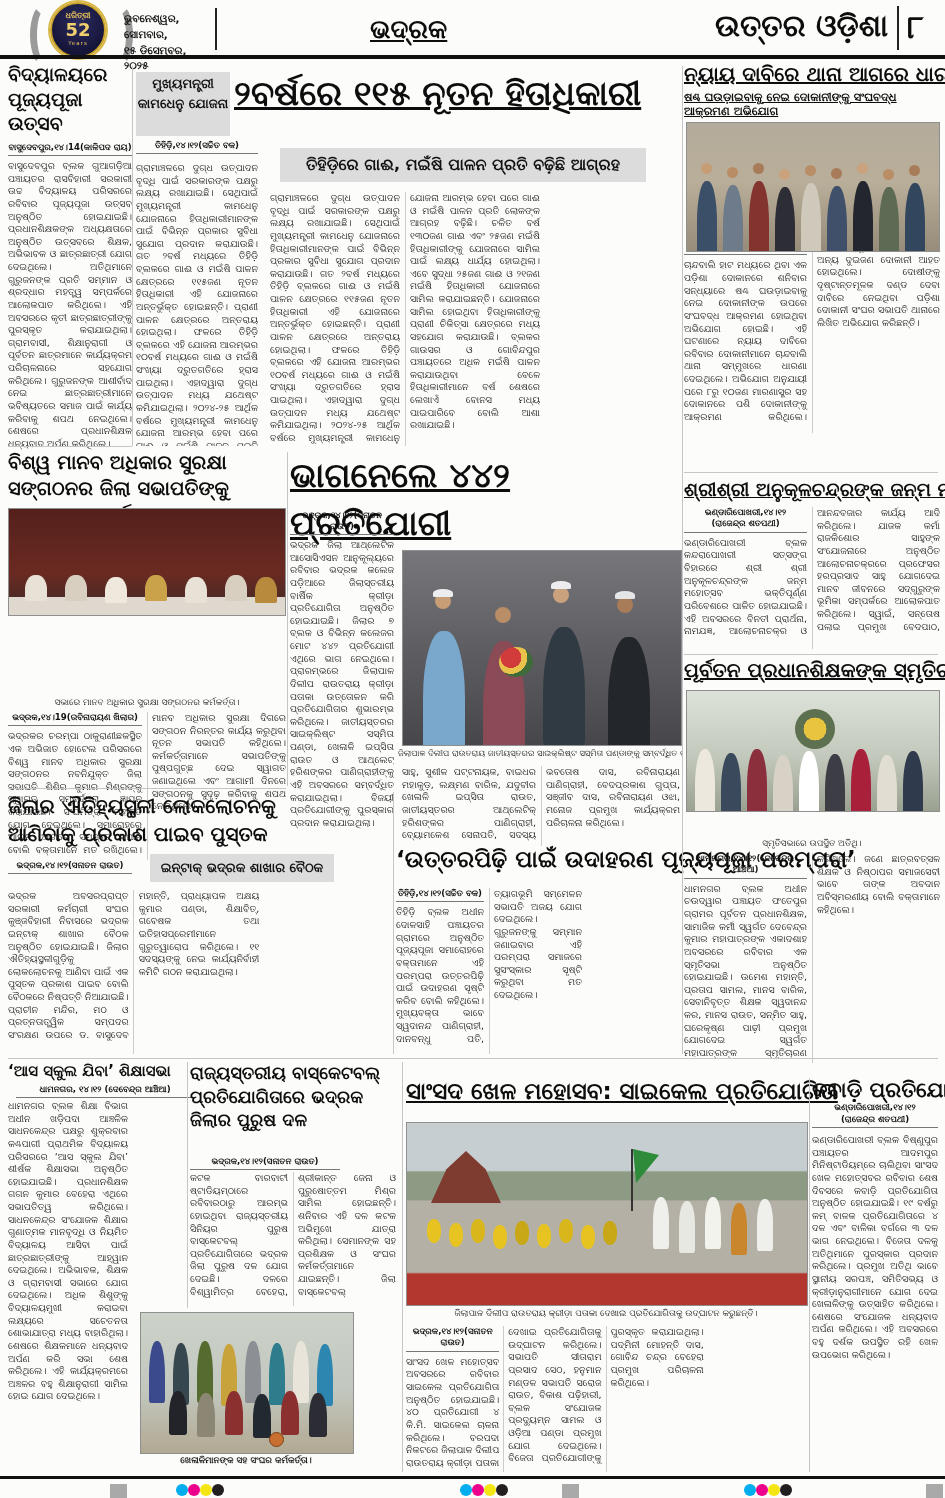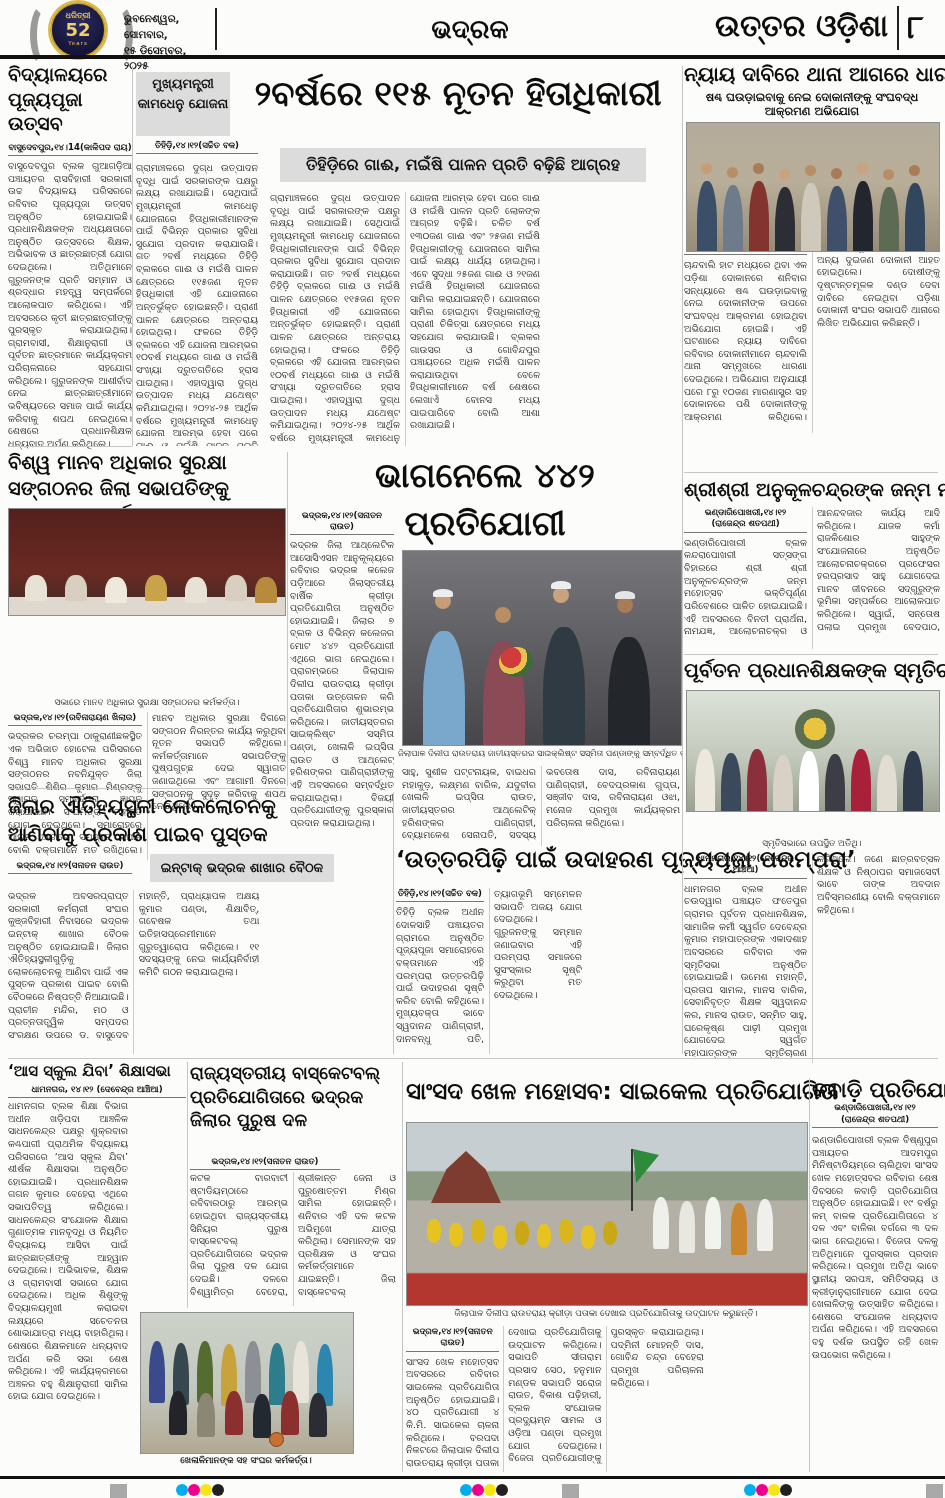--- a/index.html
+++ b/index.html
@@ -1,20 +1,20 @@
 <!DOCTYPE html>
 <html><head>
 <meta charset="utf-8">
 <style>
   html,body{margin:0;padding:0;background:#e8e8e4;}
   #page{position:relative;width:945px;height:1498px;background:#fcfcfa;margin:0 auto;
         font-family:"DejaVu Sans",sans-serif;color:#141414;overflow:hidden;}
   .abs{position:absolute;}
   .hl{font-weight:700;color:#0d0d0d;}
-  .center{text-align:center;}
+  .center{text-align:left;text-decoration:underline;}
   .nowrap{white-space:nowrap;}
   .bodytxt{font-size:9.5px;line-height:1.33;text-align:justify;overflow:hidden;color:#222;}
   .byline{font-size:8.6px;font-weight:700;text-align:center;color:#111;
           border-bottom:1px solid #777;padding-bottom:2px;margin-bottom:4px;}
   .byline2{font-size:8.6px;font-weight:700;text-align:center;color:#111;}
   .caption{font-size:8.8px;text-align:center;color:#1a1a1a;overflow:hidden;}
   .cols2{column-count:2;column-gap:10px;column-rule:1px solid #ccc;column-fill:auto;}
   .cols3{column-count:3;column-gap:10px;column-rule:1px solid #ccc;column-fill:auto;}
   .cols4{column-count:4;column-gap:9px;column-rule:1px solid #ccc;column-fill:auto;}
   .gbox{background:#dcdcdc;font-weight:700;text-align:center;color:#111;}
@@ -94,21 +94,21 @@
   </div>
 
   <div class="abs" style="left:8px;top:450px;width:278px;height:336px;">
     <div class="hl" style="font-size:19.5px;line-height:1.35;">ବିଶ୍ୱ ମାନବ ଅଧିକାର ସୁରକ୍ଷା ସଙ୍ଗଠନର ଜିଲା ସଭାପତିଙ୍କୁ ସ୍ୱାଗତ ସମ୍ବର୍ଦ୍ଧନା</div>
     <div class="ph" style="left:0;top:58px;width:276px;height:106px;background:linear-gradient(180deg,#54201c 0%,#6a2a22 60%,#3c2a26 100%);">
       <div class="abs" style="left:0;bottom:0;width:276px;height:18px;background:#ded8cf;"></div>
       <div class="sil" style="left:16px;bottom:14px;width:22px;height:26px;background:#e8e2d6;box-shadow:40px 0 0 #d8cfc0,80px 2px 0 #efe8dc,120px 0 0 #caa24a,160px 2px 0 #e8e2d6,200px 0 0 #d8cfc0,230px 2px 0 #b78a3e;"></div>
     </div>
     <div class="caption" style="margin-top:168px;">ସଭାରେ ମାନବ ଅଧିକାର ସୁରକ୍ଷା ସଙ୍ଗଠନର କର୍ମକର୍ତ୍ତା।</div>
     <div class="bodytxt cols2" style="height:148px;margin-top:4px;">
-      <div class="byline">ଭଦ୍ରକ,୧୪।୧୨(ରବିନାରାୟଣ ଖିଲାର)</div>
+      <div class="byline">ଭଦ୍ରକ,୧୪।19(ରବିନାରାୟଣ ଖିଲାର)</div>
       <span>ଭଦ୍ରକର ଚରମ୍ପା ଠାକୁରାଣୀଛକସ୍ଥିତ ଏକ ଅଭିଜାତ ହୋଟେଲ ପରିସରରେ ବିଶ୍ୱ ମାନବ ଅଧିକାର ସୁରକ୍ଷା ସଙ୍ଗଠନର ନବନିଯୁକ୍ତ ଜିଲା ସଭାପତି ଶିଶିର କୁମାର ମିଶ୍ରଙ୍କୁ ସ୍ୱାଗତ ସମ୍ବର୍ଦ୍ଧନା ଜ୍ଞାପନ କରାଯାଇଛି। ସଂଘମିତ୍ରା ମହାନ୍ତି ଯୋଗ ଦେଇଥିଲେ। ସମାରୋହରେ ଆଇନ ଆଗରେ ସମସ୍ତେ ସମାନ ବୋଲି ବକ୍ତାମାନେ ମତ ରଖିଥିଲେ। ମାନବ ଅଧିକାର ସୁରକ୍ଷା ଦିଗରେ ସଙ୍ଗଠନ ନିରନ୍ତର କାର୍ଯ୍ୟ କରୁଥିବା ନୂତନ ସଭାପତି କହିଥିଲେ। କର୍ମକର୍ତ୍ତାମାନେ ସଭାପତିଙ୍କୁ ପୁଷ୍ପଗୁଚ୍ଛ ଦେଇ ସ୍ୱାଗତ ଜଣାଇଥିଲେ ଏବଂ ଆଗାମୀ ଦିନରେ ସଙ୍ଗଠନକୁ ସୁଦୃଢ଼ କରିବାକୁ ଶପଥ ନେଇଥିଲେ।</span>
     </div>
   </div>
 
   <div class="abs hl center" style="left:290px;top:452px;width:390px;font-size:34px;line-height:1.4;">ଭାଗନେଲେ ୪୪୨ ପ୍ରତିଯୋଗୀ</div>
   <div class="abs" style="left:290px;top:510px;width:104px;height:342px;">
     <div class="byline">ଭଦ୍ରକ,୧୪।୧୨(ସନାତନ ରାଉତ)</div>
     <div class="bodytxt" style="height:318px;">ଭଦ୍ରକ ଜିଲା ଆଥ୍‌ଲେଟିକ ଆସୋସିଏସନ ଆନୁକୂଲ୍ୟରେ ରବିବାର ଭଦ୍ରକ କଲେଜ ପଡ଼ିଆରେ ଜିଲାସ୍ତରୀୟ ବାର୍ଷିକ କ୍ରୀଡ଼ା ପ୍ରତିଯୋଗିତା ଅନୁଷ୍ଠିତ ହୋଇଯାଇଛି। ଜିଲାର ୭ ବ୍ଲକ ଓ ବିଭିନ୍ନ କଲେଜର ମୋଟ ୪୪୨ ପ୍ରତିଯୋଗୀ ଏଥିରେ ଭାଗ ନେଇଥିଲେ। ପ୍ରାରମ୍ଭରେ ଜିଲାପାଳ ଦିଲୀପ ରାଉତରାୟ କ୍ରୀଡ଼ା ପତାକା ଉତ୍ତୋଳନ କରି ପ୍ରତିଯୋଗିତାର ଶୁଭାରମ୍ଭ କରିଥିଲେ। ଜାତୀୟସ୍ତରର ସାଇକ୍ଲିଷ୍ଟ ସସ୍ମିତା ପଣ୍ଡା, ଖେଳାଳି ଇପ୍ସିତା ରାଉତ ଓ ଆଥ୍‌ଲେଟ୍ ହରିଶଙ୍କର ପାଣିଗ୍ରାହୀଙ୍କୁ ଏହି ଅବସରରେ ସମ୍ବର୍ଦ୍ଧିତ କରାଯାଇଥିଲା। ବିଜୟୀ ପ୍ରତିଯୋଗୀଙ୍କୁ ପୁରସ୍କାର ପ୍ରଦାନ କରାଯାଇଥିଲା।</div>
   </div>
   <div class="ph" style="left:402px;top:550px;width:278px;height:194px;background:linear-gradient(180deg,#77777b 0%,#5b5b60 55%,#46464b 100%);">
@@ -147,21 +147,21 @@
   <div class="abs gbox" style="left:150px;top:854px;width:184px;height:28px;font-size:13px;line-height:28px;">ଇନ୍‌ଟାକ୍ ଭଦ୍ରକ ଶାଖାର ବୈଠକ</div>
   <div class="abs bodytxt cols3" style="left:8px;top:890px;width:382px;height:164px;">ଭଦ୍ରକ ଅବସରପ୍ରାପ୍ତ ସରକାରୀ କର୍ମଚାରୀ ସଂଘର କୁଞ୍ଜବିହାରୀ ନିବାସରେ ଭଦ୍ରକ ଇନ୍‌ଟାକ୍ ଶାଖାର ବୈଠକ ଅନୁଷ୍ଠିତ ହୋଇଯାଇଛି। ଜିଲାର ଐତିହ୍ୟସ୍ଥଳୀଗୁଡ଼ିକୁ ଲୋକଲୋଚନକୁ ଆଣିବା ପାଇଁ ଏକ ପୁସ୍ତକ ପ୍ରକାଶ ପାଇବ ବୋଲି ବୈଠକରେ ନିଷ୍ପତ୍ତି ନିଆଯାଇଛି। ପ୍ରାଚୀନ ମନ୍ଦିର, ମଠ ଓ ପ୍ରତ୍ନତାତ୍ତ୍ୱିକ ସମ୍ପଦର ସଂରକ୍ଷଣ ଉପରେ ଡ. ବାସୁଦେବ ମହାନ୍ତି, ପ୍ରାଧ୍ୟାପକ ଅକ୍ଷୟ କୁମାର ପଣ୍ଡା, ଶିକ୍ଷାବିତ୍, ଗବେଷକ ତଥା ଇତିହାସପ୍ରେମୀମାନେ ଗୁରୁତ୍ୱାରୋପ କରିଥିଲେ। ୧୧ ସଦସ୍ୟଙ୍କୁ ନେଇ କାର୍ଯ୍ୟନିର୍ବାହୀ କମିଟି ଗଠନ କରାଯାଇଥିଲା।</div>
 
   <div class="abs hl nowrap" style="left:396px;top:846px;width:404px;font-size:23px;">‘ଉତ୍ତରପିଢ଼ି ପାଇଁ ଉଦାହରଣ ପୂଜ୍ୟପୂଜା ପରମ୍ପରା’</div>
   <div class="abs bodytxt cols3" style="left:396px;top:888px;width:284px;height:166px;">
     <div class="byline">ତିହିଡ଼ି,୧୪।୧୨(ସଚ୍ଚିତ ବକ)</div>
     <span>ତିହିଡ଼ି ବ୍ଲକ ଅଧୀନ ଦୋଳସାହି ପଞ୍ଚାୟତର ଗ୍ରାମରେ ଅନୁଷ୍ଠିତ ପୂଜ୍ୟପୂଜା ସମାରୋହରେ ବକ୍ତାମାନେ ଏହି ପରମ୍ପରା ଉତ୍ତରପିଢ଼ି ପାଇଁ ଉଦାହରଣ ସୃଷ୍ଟି କରିବ ବୋଲି କହିଥିଲେ। ମୁଖ୍ୟବକ୍ତା ଭାବେ ସ୍ୱଦାନନ୍ଦ ପାଣିଗ୍ରାହୀ, ଦାନବନ୍ଧୁ ପତି, ତ୍ୟାଗଭୂମି ସମ୍ମେଳନ ସଭାପତି ଅଜୟ ଯୋଗ ଦେଇଥିଲେ। ଗୁରୁଜନଙ୍କୁ ସମ୍ମାନ ଜଣାଇବାର ଏହି ପରମ୍ପରା ସମାଜରେ ସୁସଂସ୍କାର ସୃଷ୍ଟି କରୁଥିବା ମତ ଦେଇଥିଲେ।</span>
   </div>
 
   <div class="abs hl nowrap" style="left:8px;top:1062px;width:182px;font-size:15px;">‘ଆସ ସ୍କୁଲ ଯିବା’ ଶିକ୍ଷାସଭା</div>
-  <div class="abs byline" style="left:8px;top:1084px;width:178px;">ଧାମନଗର, ୧୪।୧୨ (ଦେବେନ୍ଦ୍ର ଆଞ୍ଚିଆ)</div>
+  <div class="abs byline" style="left:16px;top:1084px;width:178px;">ଧାମନଗର, ୧୪।୧୨ (ଦେବେନ୍ଦ୍ର ଆଞ୍ଚିଆ)</div>
   <div class="abs bodytxt" style="left:8px;top:1100px;width:120px;height:366px;">ଧାମନଗର ବ୍ଲକ ଶିକ୍ଷା ବିଭାଗ ଅଧୀନ ଖଡ଼ିପଦା ଆଞ୍ଚଳିକ ସାଧନକେନ୍ଦ୍ର ପକ୍ଷରୁ ଶୁକ୍ରବାର କଣ୍ଢପାଗୀ ପ୍ରାଥମିକ ବିଦ୍ୟାଳୟ ପରିସରରେ ‘ଆସ ସ୍କୁଲ ଯିବା’ ଶୀର୍ଷକ ଶିକ୍ଷାସଭା ଅନୁଷ୍ଠିତ ହୋଇଯାଇଛି। ପ୍ରଧାନଶିକ୍ଷକ ଗଗନ କୁମାର ବେହେରା ଏଥିରେ ସଭାପତିତ୍ୱ କରିଥିଲେ। ସାଧନକେନ୍ଦ୍ର ସଂଯୋଜକ ଶିକ୍ଷାର ଗୁଣାତ୍ମକ ମାନବୃଦ୍ଧି ଓ ନିୟମିତ ବିଦ୍ୟାଳୟ ଆସିବା ପାଇଁ ଛାତ୍ରଛାତ୍ରୀଙ୍କୁ ଆହ୍ୱାନ ଦେଇଥିଲେ। ଅଭିଭାବକ, ଶିକ୍ଷକ ଓ ଗ୍ରାମବାସୀ ସଭାରେ ଯୋଗ ଦେଇଥିଲେ। ଅଧିକ ଶିଶୁଙ୍କୁ ବିଦ୍ୟାଳୟମୁଖୀ କରାଇବା ଲକ୍ଷ୍ୟରେ ସଚେତନତା ଶୋଭାଯାତ୍ରା ମଧ୍ୟ ବାହାରିଥିଲା। ଶେଷରେ ଶିକ୍ଷକମାନେ ଧନ୍ୟବାଦ ଅର୍ପଣ କରି ସଭା ଶେଷ କରିଥିଲେ। ଏହି କାର୍ଯ୍ୟକ୍ରମରେ ଅଞ୍ଚଳର ବହୁ ଶିକ୍ଷାନୁରାଗୀ ସାମିଲ ହୋଇ ଯୋଗ ଦେଇଥିଲେ।</div>
 
   <div class="abs hl" style="left:190px;top:1062px;width:206px;font-size:17.5px;line-height:1.35;">ରାଜ୍ୟସ୍ତରୀୟ ବାସ୍କେଟବଲ୍ ପ୍ରତିଯୋଗିତାରେ ଭଦ୍ରକ ଜିଲାର ପୁରୁଷ ଦଳ</div>
   <div class="abs byline" style="left:190px;top:1156px;width:150px;">ଭଦ୍ରକ,୧୪।୧୨(ସନାତନ ରାଉତ)</div>
   <div class="abs bodytxt cols2" style="left:190px;top:1172px;width:206px;height:134px;">କଟକ ବାରବାଟୀ ଷ୍ଟାଡିୟମ୍‌ଠାରେ ରବିବାରଠାରୁ ଆରମ୍ଭ ହୋଇଥିବା ରାଜ୍ୟସ୍ତରୀୟ ସିନିୟର ପୁରୁଷ ବାସ୍କେଟବଲ୍ ପ୍ରତିଯୋଗିତାରେ ଭଦ୍ରକ ଜିଲା ପୁରୁଷ ଦଳ ଯୋଗ ଦେଇଛି। ଦଳରେ ବିଶ୍ୱାମିତ୍ର ବେହେରା, ଶ୍ରୀକାନ୍ତ ଜେନା ଓ ପୁରୁଷୋତ୍ତମ ମିଶ୍ର ସାମିଲ ହୋଇଛନ୍ତି। ଶନିବାର ଏହି ଦଳ କଟକ ଅଭିମୁଖେ ଯାତ୍ରା କରିଥିଲା। ସେମାନଙ୍କ ସହ ପ୍ରଶିକ୍ଷକ ଓ ସଂଘର କର୍ମକର୍ତ୍ତାମାନେ ଯାଇଛନ୍ତି। ଜିଲା ବାସ୍କେଟବଲ୍ ଆସୋସିଏସନ ପକ୍ଷରୁ ଖେଳାଳିମାନଙ୍କୁ ଶୁଭେଚ୍ଛା ଜଣାଯାଇଛି।</div>
   <div class="ph" style="left:140px;top:1312px;width:212px;height:140px;background:linear-gradient(180deg,#cdd2c9 0%,#c2c8bf 55%,#b2a892 100%);">
     <div class="sil" style="left:8px;top:28px;width:16px;height:62px;background:#3b4a8c;box-shadow:24px 2px 0 #37474f,48px 0 0 #556b2f,72px 3px 0 #c8a23a,96px 0 0 #8c8f94,120px 2px 0 #2e7d8c,144px 0 0 #e8e4da,168px 3px 0 #2d86b0;"></div>
     <div class="sil" style="left:28px;top:78px;width:18px;height:44px;background:#23242a;box-shadow:28px 2px 0 #8c8674,56px 0 0 #8c2f2f,84px 3px 0 #222930,112px 0 0 #8c2f2f,140px 2px 0 #2c2c34;"></div>
     <div class="abs" style="left:128px;bottom:6px;width:13px;height:13px;border-radius:50%;background:#c96f2f;border:1px solid #7c4216;"></div>
   </div>

